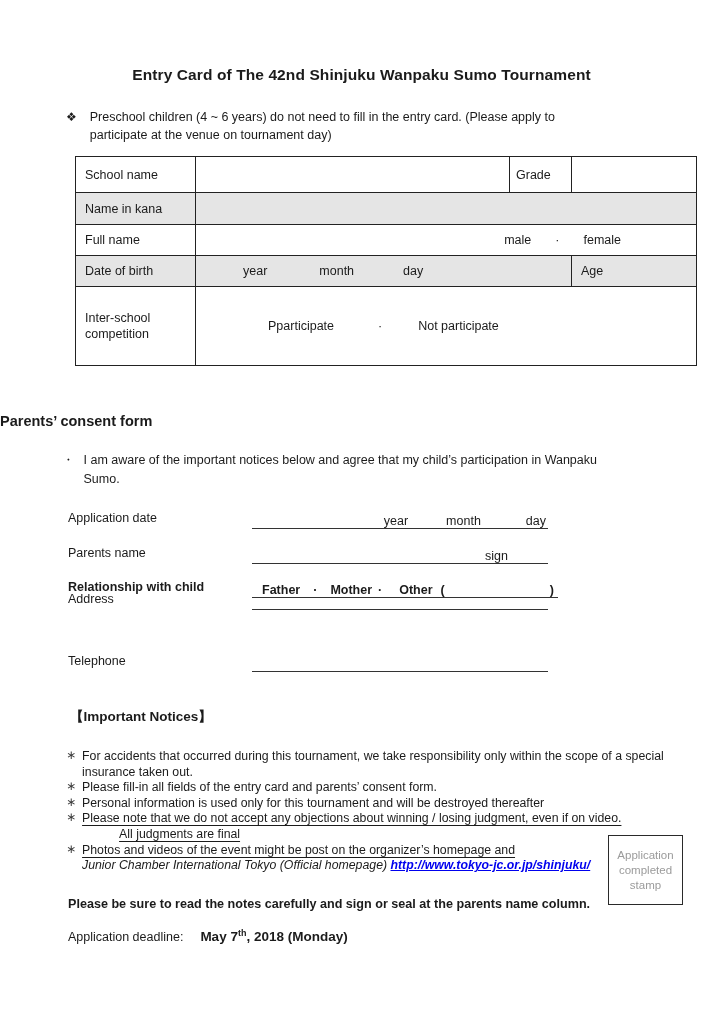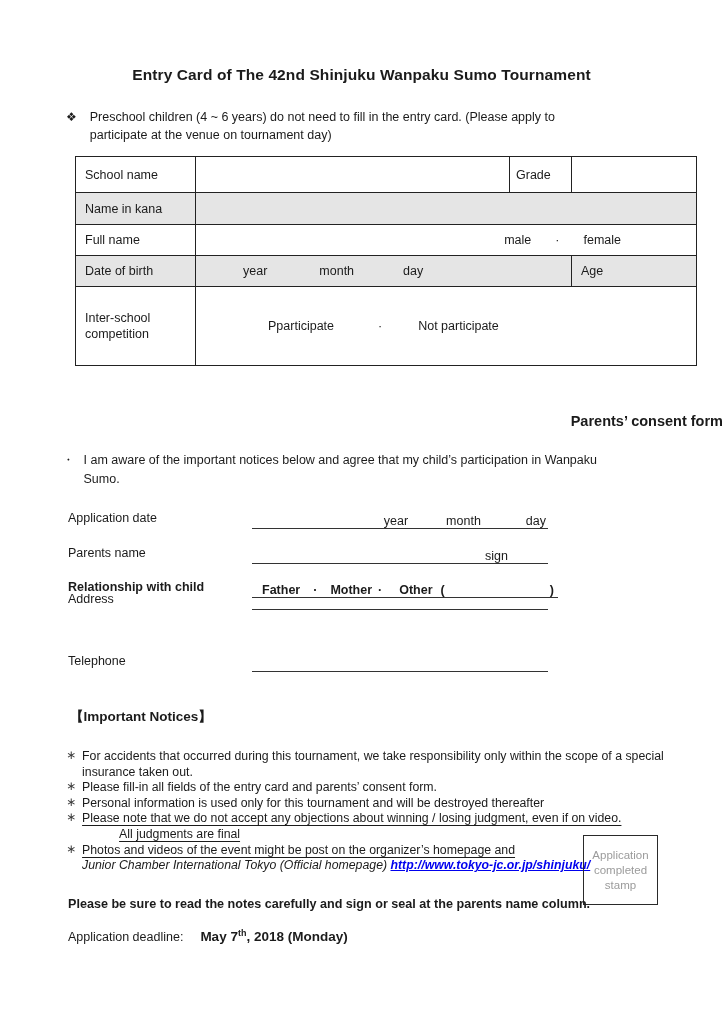--- a/index.html
+++ b/index.html
@@ -24,21 +24,21 @@
   td.gender{text-align:right;padding-right:0;}
   .gender-wrap{display:inline-flex;gap:24px;padding-right:71px;}
   .dob-wrap{display:flex;gap:0;padding-left:38px;}
   .dob-wrap span{display:inline-block;}
   .dob-wrap .g1{margin-left:0;} .dob-wrap .g2{margin-left:52px;} .dob-wrap .g3{margin-left:49px;}
   .part-wrap{display:flex;align-items:flex-end;padding-left:63px;}
   .part-wrap .p2{margin-left:44px;} .part-wrap .p3{margin-left:36px;}
   .interschool{line-height:16px;}
 
   
-  .consent-heading{position:absolute;top:413px;left:0;right:0;text-align:right;
+  .consent-heading{position:absolute;top:413px;left:0;right:0;text-align:left;
     font-size:14.5px;font-weight:bold;}
   .consent-intro{position:absolute;top:451px;left:62px;width:560px;display:flex;gap:9px;
     font-size:12.5px;line-height:19px;}
   .field-label{position:absolute;left:68px;font-size:12.5px;}
   .field-line{position:absolute;left:252px;width:296px;height:17px;
     border-bottom:1.4px solid #333;font-size:12.5px;display:flex;align-items:flex-end;}
   .t-appdate{top:511px;} .t-parents{top:546px;} .t-rel{top:580px;font-weight:bold;}
   .t-addr{top:592px;} .t-tel{top:654px;}
   .line-appdate{justify-content:flex-end;}
   .line-appdate .m1{margin-right:38px;} .line-appdate .m2{margin-right:45px;} .line-appdate .m3{margin-right:2px;}
@@ -53,21 +53,21 @@
   .notices-heading{position:absolute;top:708px;left:70px;font-size:13.5px;font-weight:bold;}
   .notices{position:absolute;top:749px;left:66px;width:608px;font-size:12.3px;line-height:15.6px;}
   .notice{display:flex;gap:6px;}
   .nmark{flex:0 0 8px;font-size:12px;color:#3a3a3a;transform:translateY(-1px);}
   .ntext{flex:1;}
   .u .nline{text-decoration:underline;text-underline-offset:2.5px;text-decoration-thickness:1.2px;}
   .nline.indent2{margin-left:37px;}
   .jc-line{padding-left:16px;font-style:italic;}
   .jc-line a{color:#0000ee;font-weight:bold;}
 
-  .stamp-box{position:absolute;left:583px;top:835px;width:71px;height:66px;
+  .stamp-box{position:absolute;left:608px;top:835px;width:71px;height:66px;
     border:1.6px solid #2a2a2a;display:flex;align-items:center;justify-content:center;
     text-align:center;color:#9b9b9b;font-size:11.5px;line-height:15px;padding:1px;}
   .bold-note{position:absolute;top:897px;left:68px;font-size:12.6px;font-weight:bold;}
   .deadline{position:absolute;top:927px;left:68px;font-size:12.5px;}
   .deadline .val{font-weight:bold;font-size:13.5px;margin-left:17px;text-align:center;}
   .deadline sup{font-size:9px;}
 </style>
 </head>
 <body>
 

